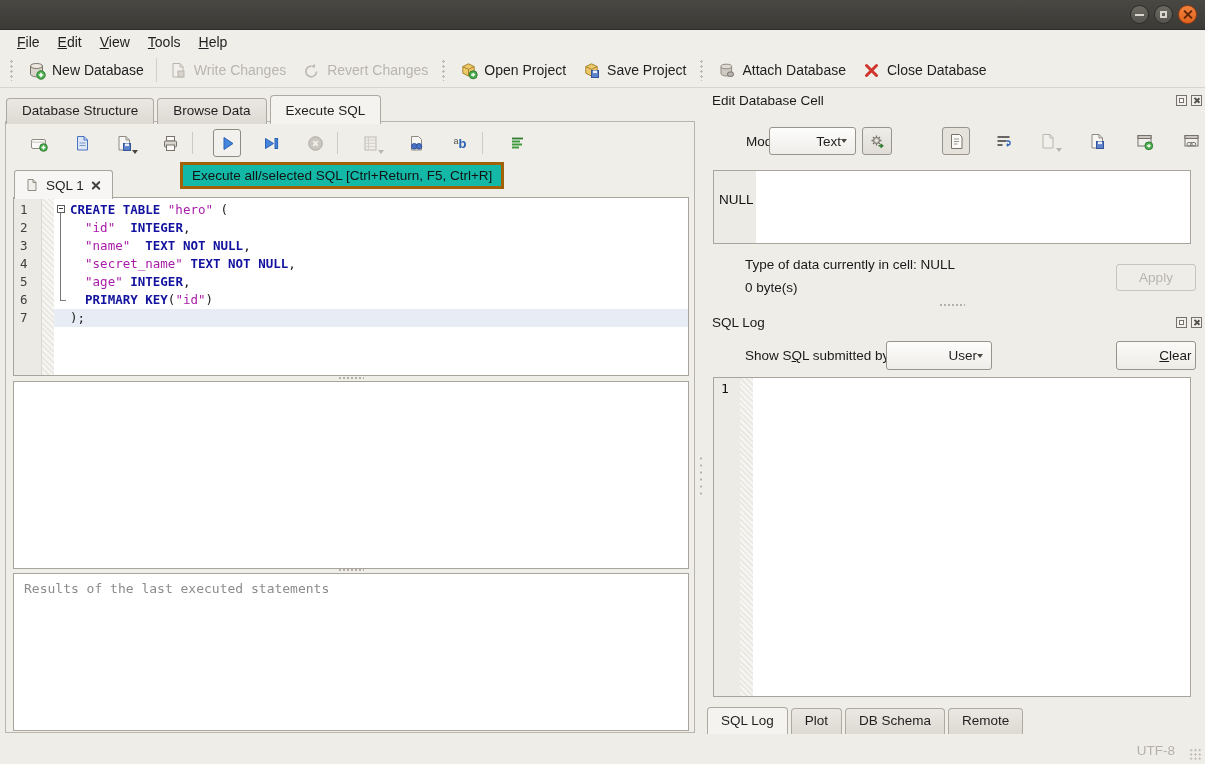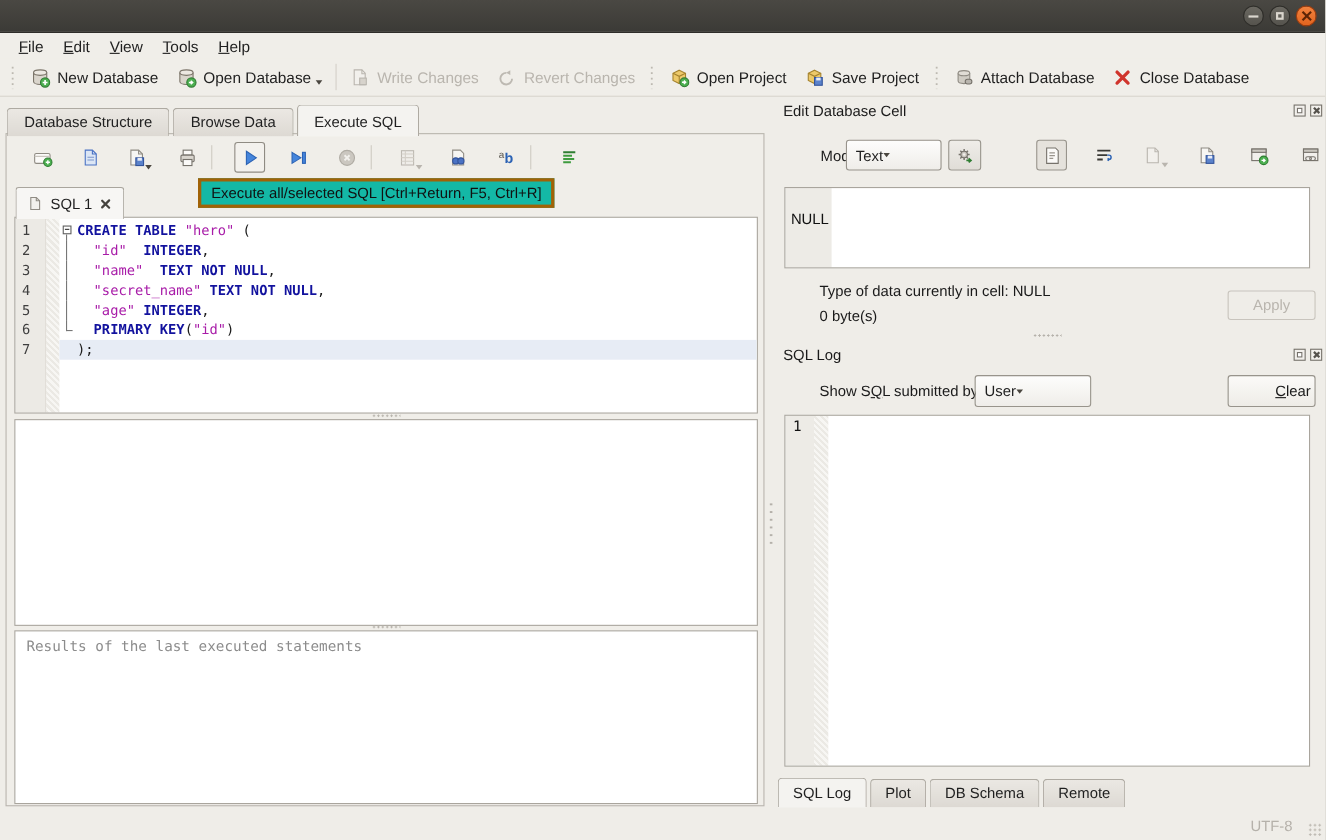--- a/index.html
+++ b/index.html
@@ -107,21 +107,21 @@
 
   
   .dock-title{position:absolute;font-size:13.5px;color:#1a1a1a;}
   .dock-icons{position:absolute;display:flex;gap:4px;}
   .mini{width:11px;height:11px;border:1px solid #76726b;background:#f2f0ec;position:relative;box-sizing:border-box;}
   .mini.floatb::before{content:'';position:absolute;left:2px;top:2px;width:5px;height:5px;border:1px solid #76726b;background:#fff;box-sizing:border-box;}
   .mini.closem::before,.mini.closem::after{content:'';position:absolute;left:4px;top:1px;width:1.6px;height:7px;background:#55524c;}
   .mini.closem::before{transform:rotate(45deg);} .mini.closem::after{transform:rotate(-45deg);}
 
   .combo{position:absolute;border:1px solid #98948c;border-radius:3px;
-    background:linear-gradient(#fdfdfc,#efede9);display:flex;align-items:center;justify-content:flex-start;
+    background:linear-gradient(#fdfdfc,#efede9);display:flex;align-items:center;justify-content:flex-end;
     padding:0 8px;font-size:13.5px;box-sizing:border-box;}
   .pushbtn{position:absolute;border-radius:3px;display:flex;align-items:center;justify-content:center;
     font-size:13.5px;box-sizing:border-box;}
   .pushbtn.enabled{border:1px solid #98948c;background:linear-gradient(#fbfaf8,#eeece7);color:#1a1a1a;}
   .pushbtn.dis{border:1px solid #c8c4bd;background:#efede8;color:#b9b5ae;}
   .pushbtn .cap{display:block;width:100%;text-align:center;}
   .pushbtn.enabled .cap::first-letter{text-decoration:underline;}
 
   .gear-btn{position:absolute;left:862px;top:127px;width:30px;height:28px;border:1px solid #98948c;border-radius:3px;
     background:linear-gradient(#efede9,#e0ddd7);display:flex;align-items:center;justify-content:center;box-sizing:border-box;}
@@ -188,32 +188,20 @@
           <svg viewBox="0 0 19 19">
         <path d="M3.5 5v8c0 1.55 2.7 2.8 6 2.8s6-1.25 6-2.8V5" fill="#dad5cc" stroke="#7c756a"></path>
         <ellipse cx="9.5" cy="5" rx="6" ry="2.5" fill="#ece8e1" stroke="#7c756a"></ellipse>
         <circle cx="14" cy="14" r="4.2" fill="#4caf50" stroke="#2f7d32"></circle>
         <path d="M14 11.8v4.4M11.8 14h4.4" stroke="#fff" stroke-width="1.5" fill="none"></path>
           </svg>
         </span>
       <span>New Database</span>
     </span>
 
-    <span class="tb-btn">
-      <span class="svgicon">
-          <svg viewBox="0 0 19 19">
-        <path d="M3.5 5v8c0 1.55 2.7 2.8 6 2.8s6-1.25 6-2.8V5" fill="#dad5cc" stroke="#7c756a"></path>
-        <ellipse cx="9.5" cy="5" rx="6" ry="2.5" fill="#ece8e1" stroke="#7c756a"></ellipse>
-        <circle cx="14" cy="14" r="4.2" fill="#4caf50" stroke="#2f7d32"></circle>
-        <path d="M11.7 14h3.2m-1.5-1.6 1.7 1.6-1.7 1.6" stroke="#fff" stroke-width="1.4" fill="none"></path>
-          </svg>
-        </span>
-      <span>Open Database</span>
-      <span class="dd-arrow dd-low"></span>
-    </span>
 
     <span class="tb-sep"></span>
 
     <span class="tb-btn disabled">
       <span class="svgicon">
           <svg viewBox="0 0 19 19">
         <path d="M4 2.5h7l3 3V16H4z" fill="#f2f0ec" stroke="#b9b5ae"></path>
         <path d="M11 2.5V6h3" fill="none" stroke="#b9b5ae"></path>
         <rect x="9" y="10" width="6" height="6" fill="#d7d3cc" stroke="#b9b5ae"></rect>
           </svg>

